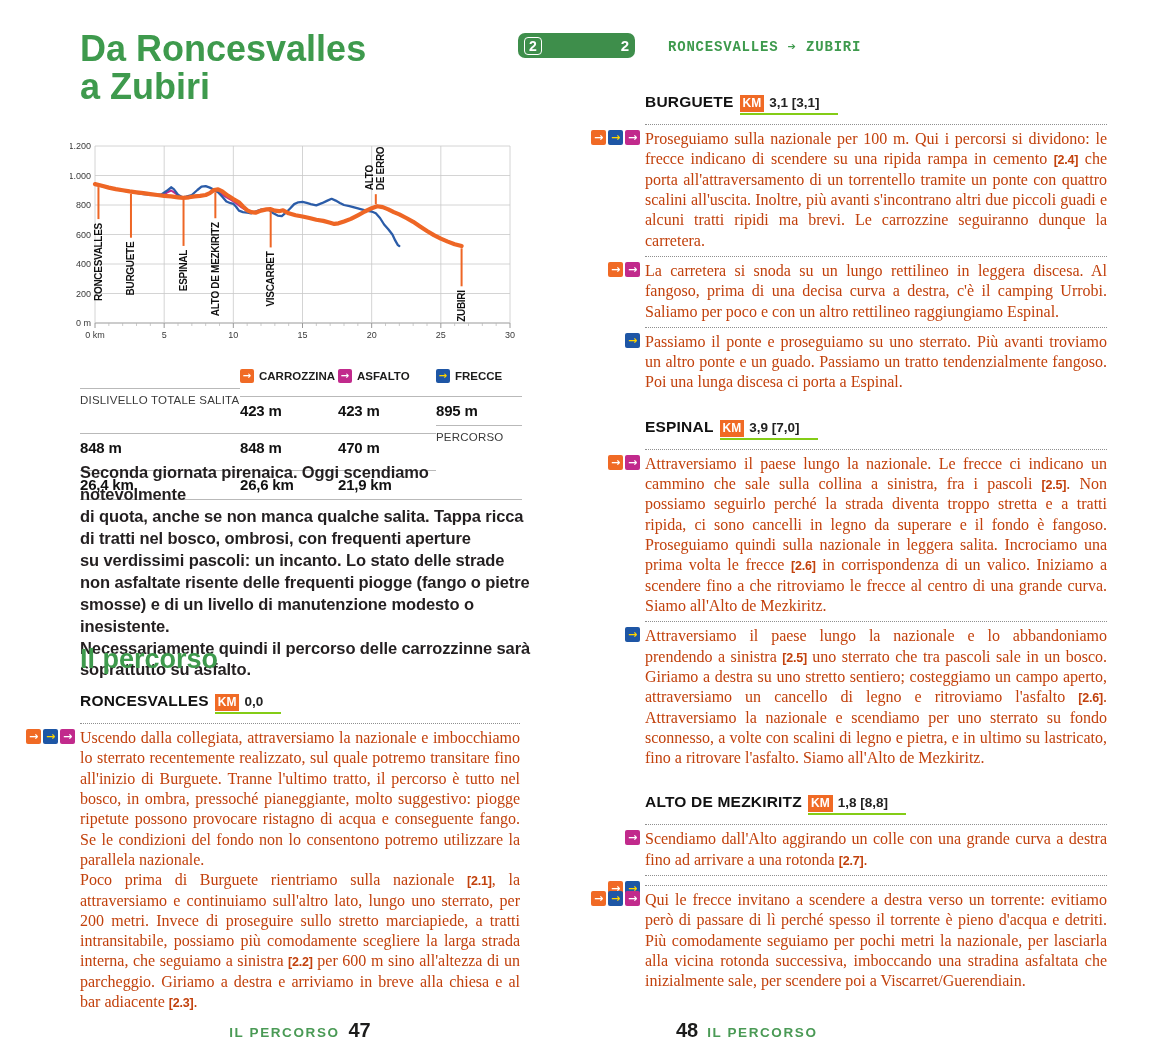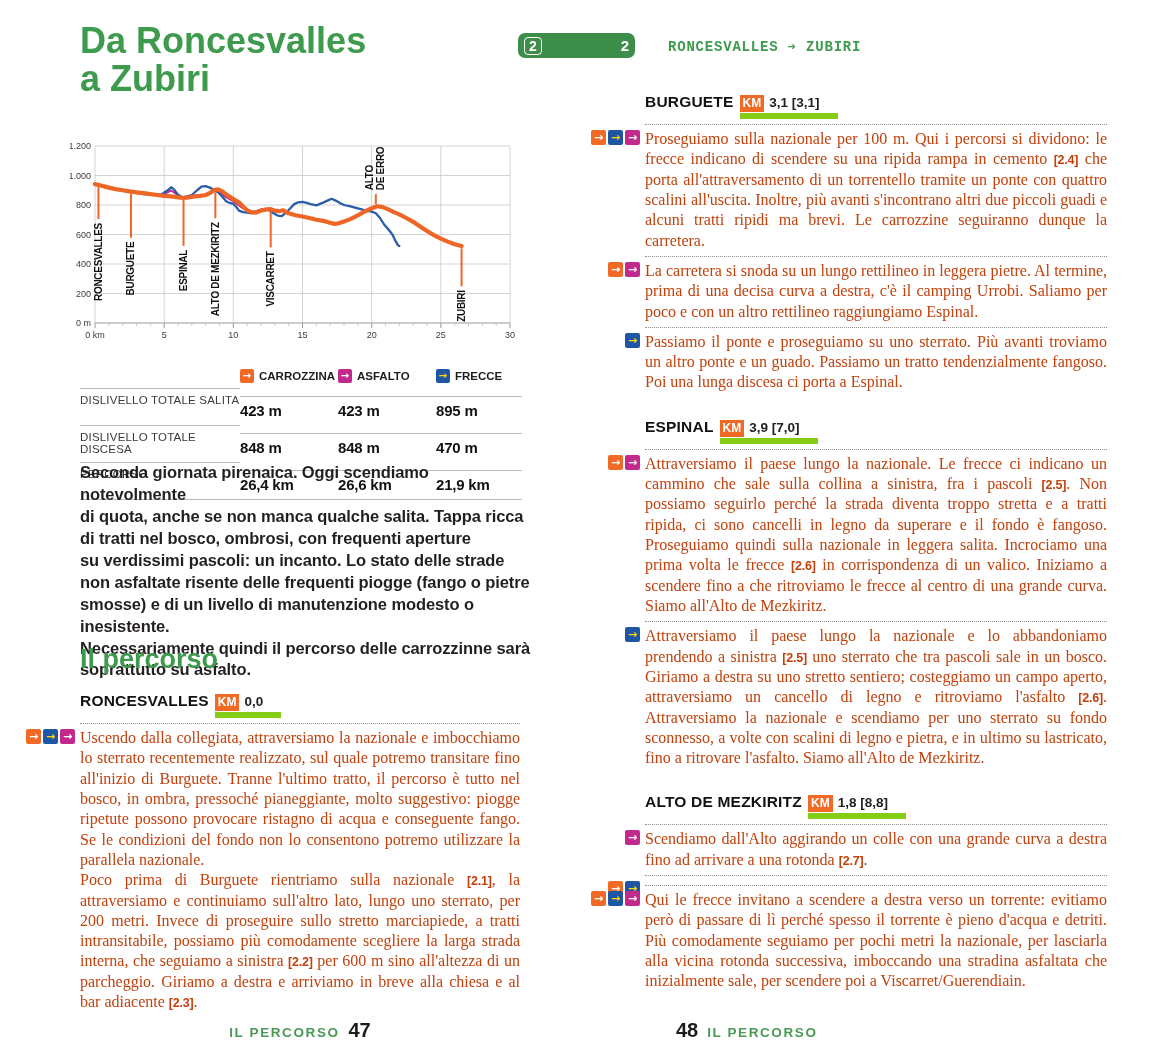--- a/index.html
+++ b/index.html
@@ -3,21 +3,21 @@
 <meta charset="utf-8">
 <style>
   html,body{margin:0;padding:0;}
   body{
     width:1155px;height:1061px;background:#ffffff;position:relative;
     font-family:"Liberation Serif", serif;color:#1c1c1b;overflow:hidden;
   }
   .abs{position:absolute;}
   
   .page-title{
-    left:80px;top:22px;width:440px;
+    left:80px;top:30px;width:440px;
     font-family:"Liberation Sans",sans-serif;font-weight:bold;
     font-size:36px;line-height:1.06;color:#3e9a4d;white-space:pre-line;
   }
   .chart-wrap{left:70px;top:133px;width:460px;height:238px;}
   .stats-table{
     left:80px;top:366px;width:442px;
     font-family:"Liberation Sans",sans-serif;
   }
   .t-grid{display:grid;grid-template-columns:160px 98px 98px 86px;}
   .t-head{display:flex;align-items:center;gap:5px;font-weight:bold;font-size:11.5px;
@@ -36,21 +36,21 @@
   }
   .section-h2{
     left:80px;top:644px;
     font-family:"Liberation Sans",sans-serif;font-weight:bold;
     font-size:27px;color:#3e9a4d;
   }
   
   .route-col{font-size:16px;}
   .rs-header{font-family:"Liberation Sans",sans-serif;margin:0 0 13px 0;}
   .rs-header .rs-name{font-weight:bold;font-size:15.5px;color:#111;letter-spacing:.2px;margin-right:6px;}
-  .km-underline{border-bottom:6px solid #84cc16;padding-bottom:3px;padding-right:18px;margin-top:32px;}
+  .km-underline{border-bottom:2px solid #84cc16;padding-bottom:3px;padding-right:18px;margin-top:32px;}
   .km-badge{background:#f06a25;color:#fff;font-weight:bold;font-size:12px;
     padding:1px 3px 2px 3px;margin-right:5px;}
   .km-val{font-weight:bold;font-size:13.5px;color:#222;}
   .para{position:relative;border-top:1px dotted #8f8f8f;padding:4px 0 5px 0;margin:0;}
   .para p{margin:0;text-align:justify;line-height:1.27;color:#c2410c;}
   .para .icons{position:absolute;right:calc(100% + 5px);top:5px;white-space:nowrap;display:flex;gap:2px;}
   .p-ic{display:inline-block;width:15px;height:15px;border-radius:2px;
     font-family:"DejaVu Sans",sans-serif;font-weight:bold;font-size:11px;line-height:15px;
     text-align:center;color:#fff;}
   .marker{font-family:"Liberation Sans",sans-serif;font-weight:bold;font-size:12.5px;letter-spacing:-.2px;}
@@ -176,21 +176,20 @@
         <span>ASFALTO</span>
       </div>
       <div class="t-head">
         <span class="arrow-ic" style="background: rgb(30, 86, 165); color: rgb(255, 213, 0);">→</span>
         <span>FRECCE</span>
       </div>
       <div class="t-cell t-label">DISLIVELLO TOTALE SALITA</div>
       <div class="t-cell t-val">423 m</div>
       <div class="t-cell t-val">423 m</div>
       <div class="t-cell t-val">895 m</div>
-      <div class="t-cell t-label">DISLIVELLO TOTALE DISCESA</div>
       <div class="t-cell t-val">848 m</div>
       <div class="t-cell t-val">848 m</div>
       <div class="t-cell t-val">470 m</div>
       <div class="t-cell t-label">PERCORSO</div>
       <div class="t-cell t-val">26,4 km</div>
       <div class="t-cell t-val">26,6 km</div>
       <div class="t-cell t-val">21,9 km</div>
       <div class="t-foot"></div>
     </div>
   </div>
@@ -240,21 +239,21 @@
           <span class="p-ic" style="background: rgb(30, 86, 165); color: rgb(255, 213, 0);">→</span>
           <span class="p-ic" style="background: rgb(193, 42, 140); color: rgb(255, 255, 255);">→</span>
         </span>
         <p>Proseguiamo sulla nazionale per 100 m. Qui i percorsi si dividono: le frecce indicano di scendere su una ripida rampa in cemento <span class="marker">[2.4]</span> che porta all'attraversamento di un torrentello tramite un ponte con quattro scalini all'uscita. Inoltre, più avanti s'incontrano altri due piccoli guadi e alcuni tratti ripidi ma brevi. Le carrozzine seguiranno dunque la carretera.</p>
       </div>
       <div class="para">
         <span class="icons">
           <span class="p-ic" style="background: rgb(240, 106, 37); color: rgb(255, 255, 255);">→</span>
           <span class="p-ic" style="background: rgb(193, 42, 140); color: rgb(255, 255, 255);">→</span>
         </span>
-        <p>La carretera si snoda su un lungo rettilineo in leggera pietre. Al termine, prima di una decisa curva a destra, c'è il camping Urrobi. Saliamo per poco e con un altro rettilineo raggiungiamo Espinal.</p>
+        <p>La carretera si snoda su un lungo rettilineo in leggera discesa. Al fangoso, prima di una decisa curva a destra, c'è il camping Urrobi. Saliamo per poco e con un altro rettilineo raggiungiamo Espinal.</p>
       </div>
       <div class="para">
         <span class="icons">
           <span class="p-ic" style="background: rgb(30, 86, 165); color: rgb(255, 213, 0);">→</span>
         </span>
         <p>Passiamo il ponte e proseguiamo su uno sterrato. Più avanti troviamo un altro ponte e un guado. Passiamo un tratto tendenzialmente fangoso. Poi una lunga discesa ci porta a Espinal.</p>
       </div>
     </div>
     <div class="rs-section">
       <div class="rs-header"><span class="rs-name">ESPINAL</span><span class="km-underline"><span class="km-badge">KM</span><span class="km-val">3,9 [7,0]</span></span></div>

